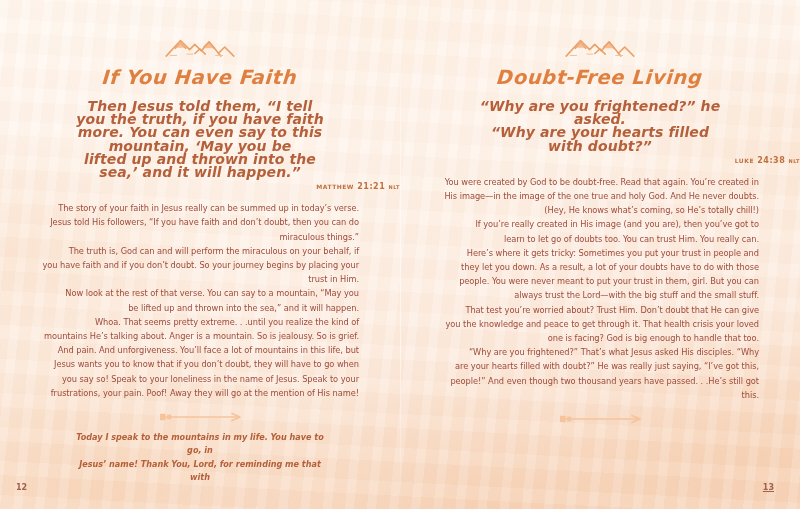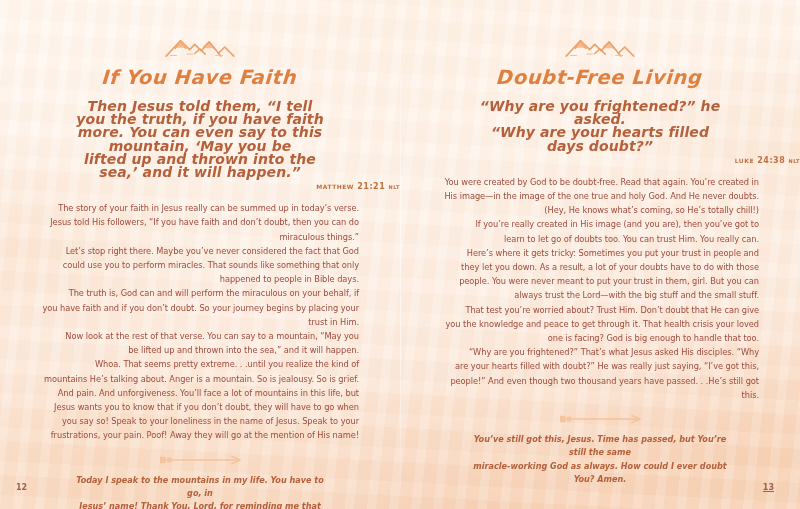--- a/index.html
+++ b/index.html
@@ -154,21 +154,20 @@
       <div>more. You can even say to this mountain, ‘May you be</div>
       <div>lifted up and thrown into the sea,’ and it will happen.”</div>
     </div>
     <div class="verse-ref">
       <span>Matthew 21:21</span>
       <span class="nlt">nlt</span>
     </div>
 
     <div class="body-col">
       <p>The story of your faith in Jesus really can be summed up in today’s verse. Jesus told His followers, “If you have faith and don’t doubt, then you can do miraculous things.”</p>
-      <p class="ind">Let’s stop right there. Maybe you’ve never considered the fact that God could use you to perform miracles. That sounds like something that only happened to people in Bible days.</p>
       <p class="ind">The truth is, God can and will perform the miraculous on your behalf, if you have faith and if you don’t doubt. So your journey begins by placing your trust in Him.</p>
       <p class="ind">Now look at the rest of that verse. You can say to a mountain, “May you be lifted up and thrown into the sea,” and it will happen.</p>
       <p class="ind">Whoa. That seems pretty extreme. . .until you realize the kind of mountains He’s talking about. Anger is a mountain. So is jealousy. So is grief. And pain. And unforgiveness. You’ll face a lot of mountains in this life, but Jesus wants you to know that if you don’t doubt, they will have to go when you say so! Speak to your loneliness in the name of Jesus. Speak to your frustrations, your pain. Poof! Away they will go at the mention of His name!</p>
     </div>
 
     <svg class="divider" viewBox="0 0 120 14">
       <line x1="14" y1="7" x2="108" y2="7" stroke="#f5c39c" stroke-width="2" stroke-linecap="round"></line>
       <path d="M100 2.5 L110 7 L100 11.5" fill="none" stroke="#f5c39c" stroke-width="2" stroke-linecap="round" stroke-linejoin="round"></path>
       <rect x="10" y="3" width="7" height="8" fill="#f5c39c"></rect>
       <rect x="19" y="4" width="5" height="6" fill="#f5c39c"></rect>
@@ -202,21 +201,21 @@
             <path d="M40 31 L49 31"></path>
             <path d="M84 33 L95 33"></path>
         </g>
       </svg>
     </div>
 
     <h1 class="dev-title">Doubt-Free Living</h1>
 
     <div class="verse">
       <div>“Why are you frightened?” he asked.</div>
-      <div>“Why are your hearts filled days doubt?”</div>
+      <div>“Why are your hearts filled with doubt?”</div>
     </div>
     <div class="verse-ref">
       <span>Luke 24:38</span>
       <span class="nlt">nlt</span>
     </div>
 
     <div class="body-col">
       <p>You were created by God to be doubt-free. Read that again. You’re created in His image—in the image of the one true and holy God. And He never doubts. (Hey, He knows what’s coming, so He’s totally chill!)</p>
       <p class="ind">If you’re really created in His image (and you are), then you’ve got to learn to let go of doubts too. You can trust Him. You really can.</p>
       <p class="ind">Here’s where it gets tricky: Sometimes you put your trust in people and they let you down. As a result, a lot of your doubts have to do with those people. You were never meant to put your trust in them, girl. But you can always trust the Lord—with the big stuff and the small stuff.</p>
@@ -224,20 +223,16 @@
       <p class="ind">“Why are you frightened?” That’s what Jesus asked His disciples. “Why are your hearts filled with doubt?” He was really just saying, “I’ve got this, people!” And even though two thousand years have passed. . .He’s still got this.</p>
     </div>
 
     <svg class="divider" viewBox="0 0 120 14">
       <line x1="14" y1="7" x2="108" y2="7" stroke="#f5c39c" stroke-width="2" stroke-linecap="round"></line>
       <path d="M100 2.5 L110 7 L100 11.5" fill="none" stroke="#f5c39c" stroke-width="2" stroke-linecap="round" stroke-linejoin="round"></path>
       <rect x="10" y="3" width="7" height="8" fill="#f5c39c"></rect>
       <rect x="19" y="4" width="5" height="6" fill="#f5c39c"></rect>
     </svg>
 
-    <div class="prayer">
-      <div>You’ve still got this, Jesus. Time has passed, but You’re still the same</div>
-      <div>miracle-working God as always. How could I ever doubt You? Amen.</div>
-    </div>
 
     <div class="folio right">13</div>
   </div>
 </div>
 
 </body></html>

